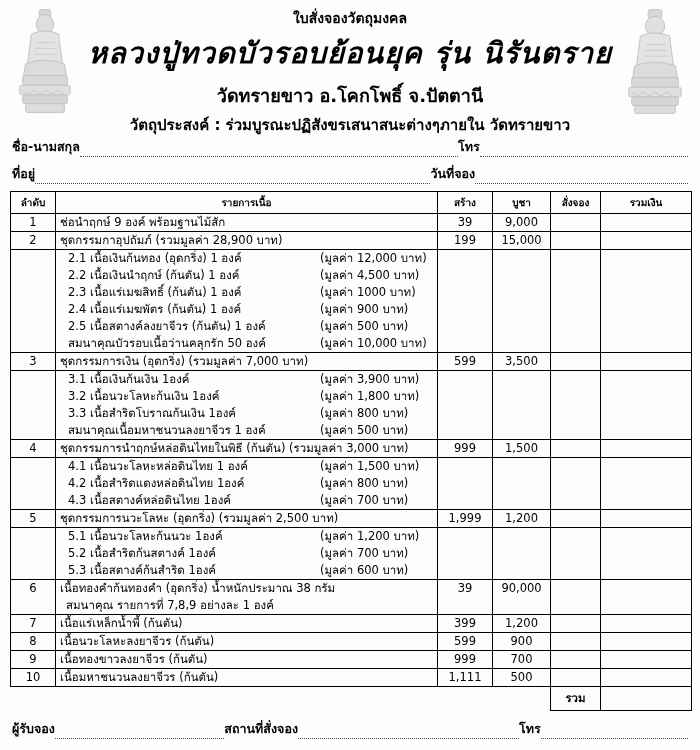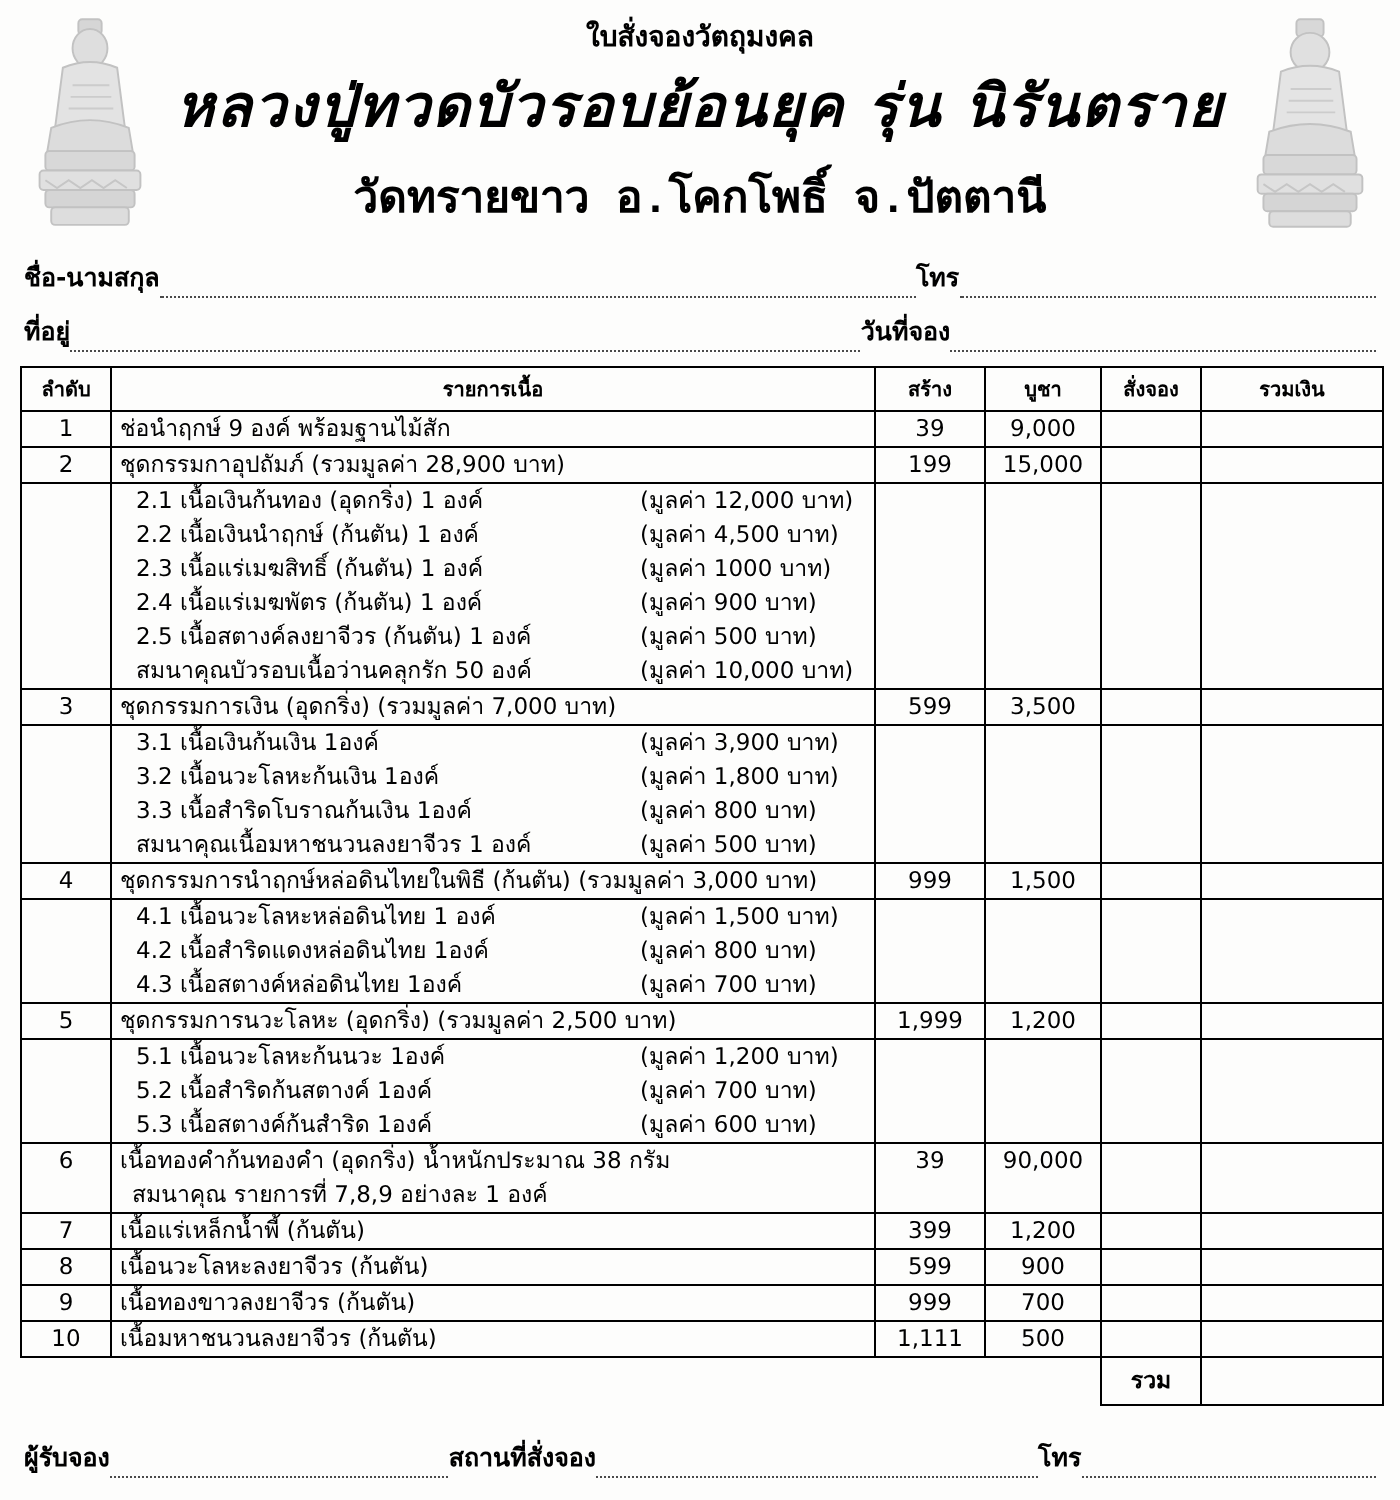--- a/index.html
+++ b/index.html
@@ -11,28 +11,28 @@
   .page { position: absolute; inset: 0; }
 
   
   .header { text-align: center; padding-top: 7px; }
   .form-title { font-size: 14px; font-weight: bold; }
   .main-title {
     font-size: 29px; font-weight: bold; font-style: italic;
     font-family: "DejaVu Serif", "Liberation Serif", serif;
     margin-top: 1px; letter-spacing: 1px;
   }
-  .temple-line { font-size: 22px; font-weight: bold; margin-top: 5px; font-family: Liberation Mono, monospace; }
+  .temple-line { font-size: 18px; font-weight: bold; margin-top: 5px; }
   .purpose-line { font-size: 15px; font-weight: bold; margin-top: 3px; }
   .amulet { position: absolute; top: 6px; }
   .amulet-left { left: 13px; }
   .amulet-right { right: 13px; }
 
   
-  .fields { margin: 13px 12px 0 12px; font-size: 12.5px; }
+  .fields { margin: 0 12px 0 12px; font-size: 12.5px; }
   .field-line { display: flex; align-items: flex-end; margin-bottom: 7px; }
   .field-label { font-weight: bold; white-space: nowrap; }
   .dots { border-bottom: 1.6px dotted #4a4a4a; height: 13px; }
   .d-name { flex: 2.45; } .d-phone { flex: 1.35; }
   .d-addr { flex: 2.6; }  .d-date { flex: 1.4; }
 
   
   table.order-table {
     border-collapse: collapse; table-layout: fixed;
     width: 681px; margin: 4px 10px 0 10px; font-size: 11.5px;
@@ -60,20 +60,21 @@
 </style>
 </head>
 <body>
 
 <div class="page">
 
   <div class="header">
     <div class="form-title">ใบสั่งจองวัตถุมงคล</div>
     <div class="main-title">หลวงปู่ทวดบัวรอบย้อนยุค รุ่น นิรันตราย</div>
     <div class="temple-line">วัดทรายขาว อ.โคกโพธิ์ จ.ปัตตานี</div>
+    <div class="purpose-line">วัตถุประสงค์ : ร่วมบูรณะปฏิสังขรเสนาสนะต่างๆภายใน วัดทรายขาว</div>
   </div>
 
   <div class="amulet amulet-left">
     <svg width="64" height="112" viewBox="0 0 66 112">
       <g stroke="#c2c2c2" stroke-width="1">
         <rect x="27" y="2" width="12" height="8" rx="2" fill="#d6d6d6"></rect>
         <ellipse cx="33" cy="17" rx="9" ry="10" fill="#dedede"></ellipse>
         <path d="M19 27 Q33 21 47 27 L51 58 L15 58 Z" fill="#e3e3e3"></path>
         <path d="M24 36 H43 M23 42 H44 M22 48 H45" stroke="#cccccc" fill="none"></path>
         <path d="M13 58 Q33 50 53 58 L55 70 L11 70 Z" fill="#dcdcdc"></path>

